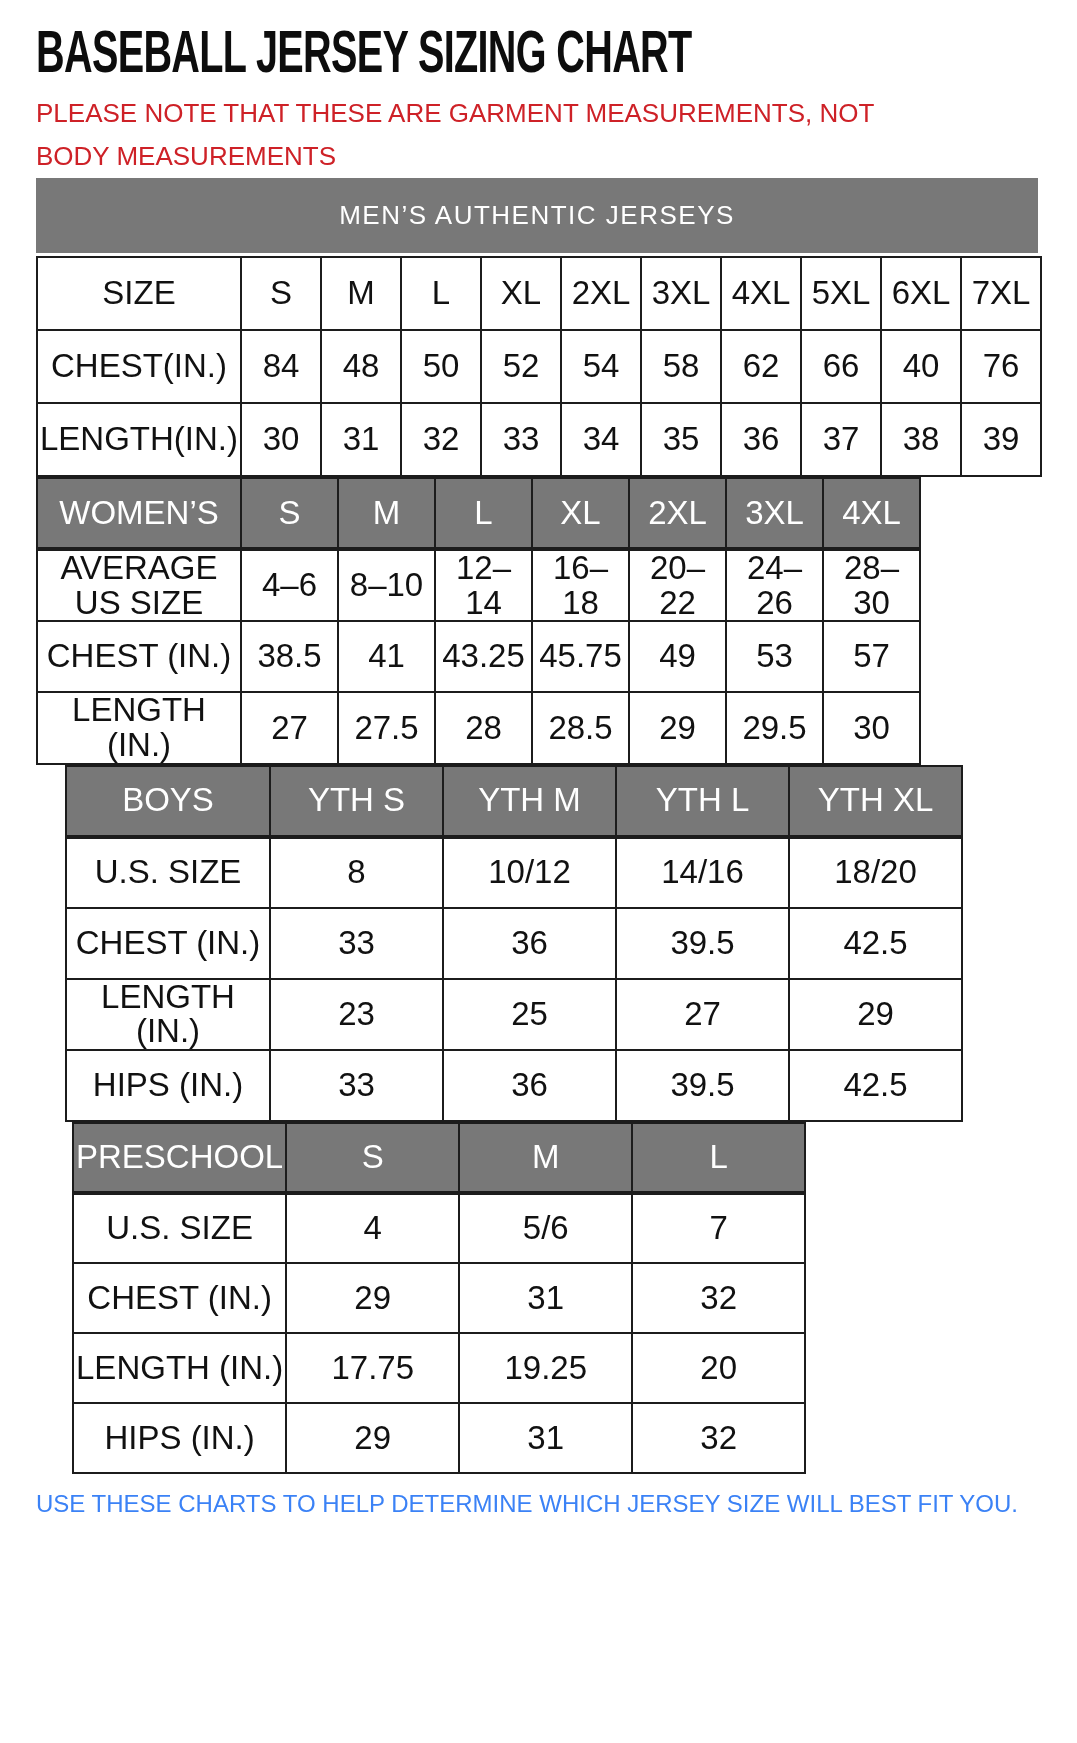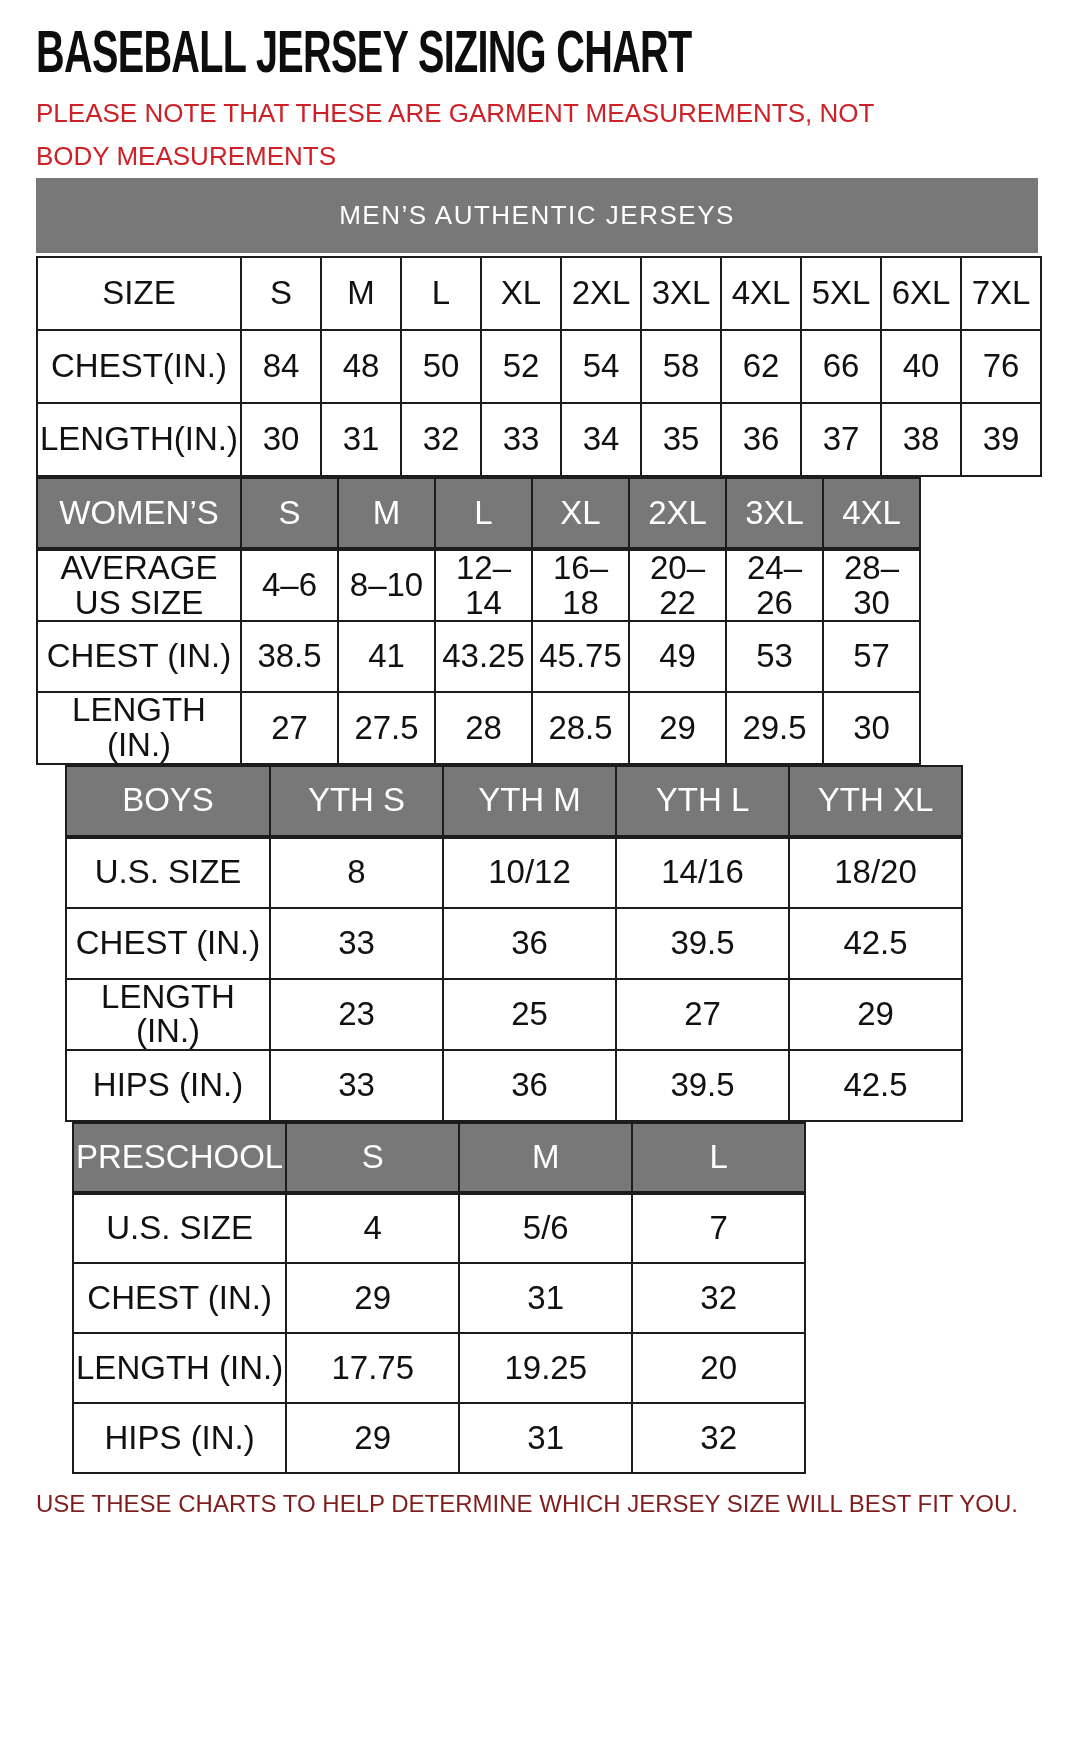--- a/index.html
+++ b/index.html
@@ -275,14 +275,14 @@
             <tr>
               <th class="rowlabel">HIPS (IN.)</th>
               <td>29</td>
               <td>31</td>
               <td>32</td>
             </tr>
           </tbody>
         </table>
       </section>
     </div>
-  <p class="footer-note" style="color: #7f1d1d;">USE THESE CHARTS TO HELP DETERMINE WHICH JERSEY SIZE WILL BEST FIT YOU.</p>
+  <p class="footer-note" style="color: #3b82f6;">USE THESE CHARTS TO HELP DETERMINE WHICH JERSEY SIZE WILL BEST FIT YOU.</p>
 </div>
 
 </body></html>

